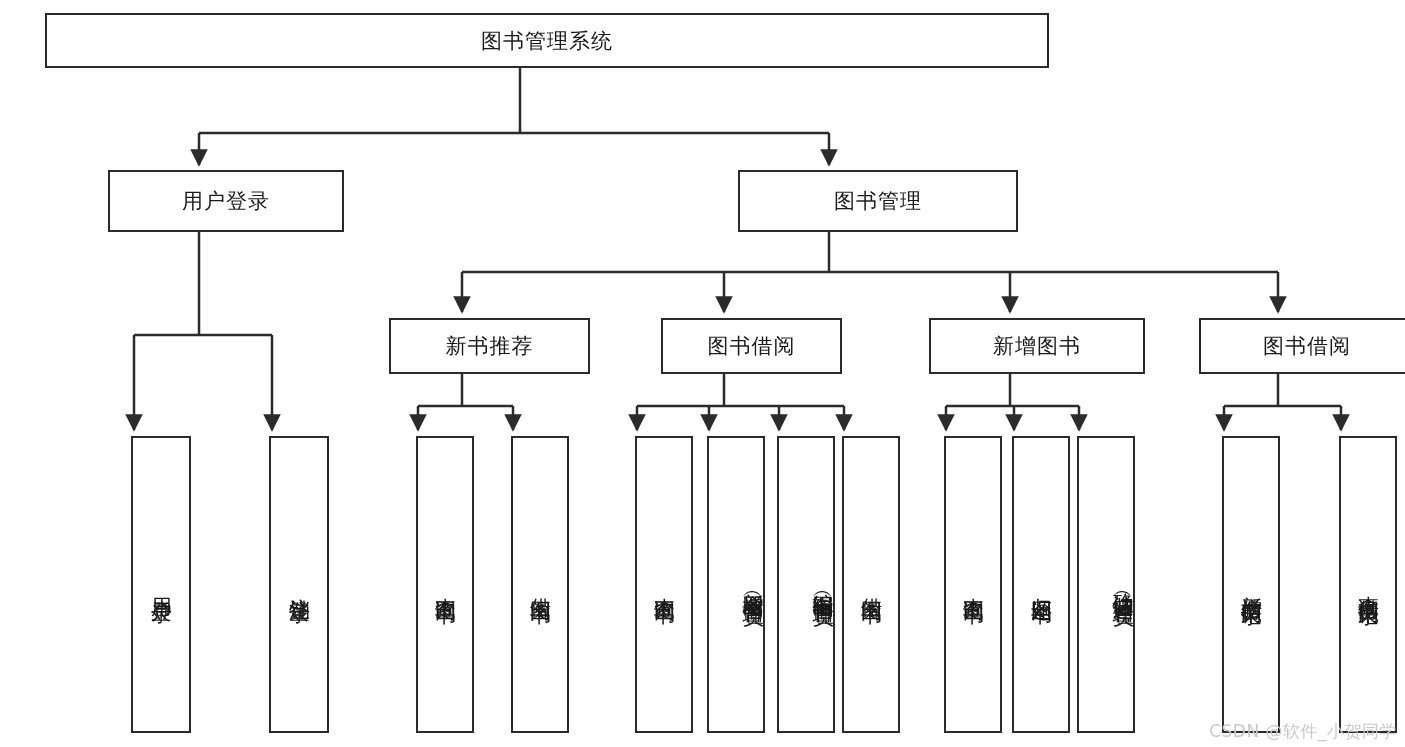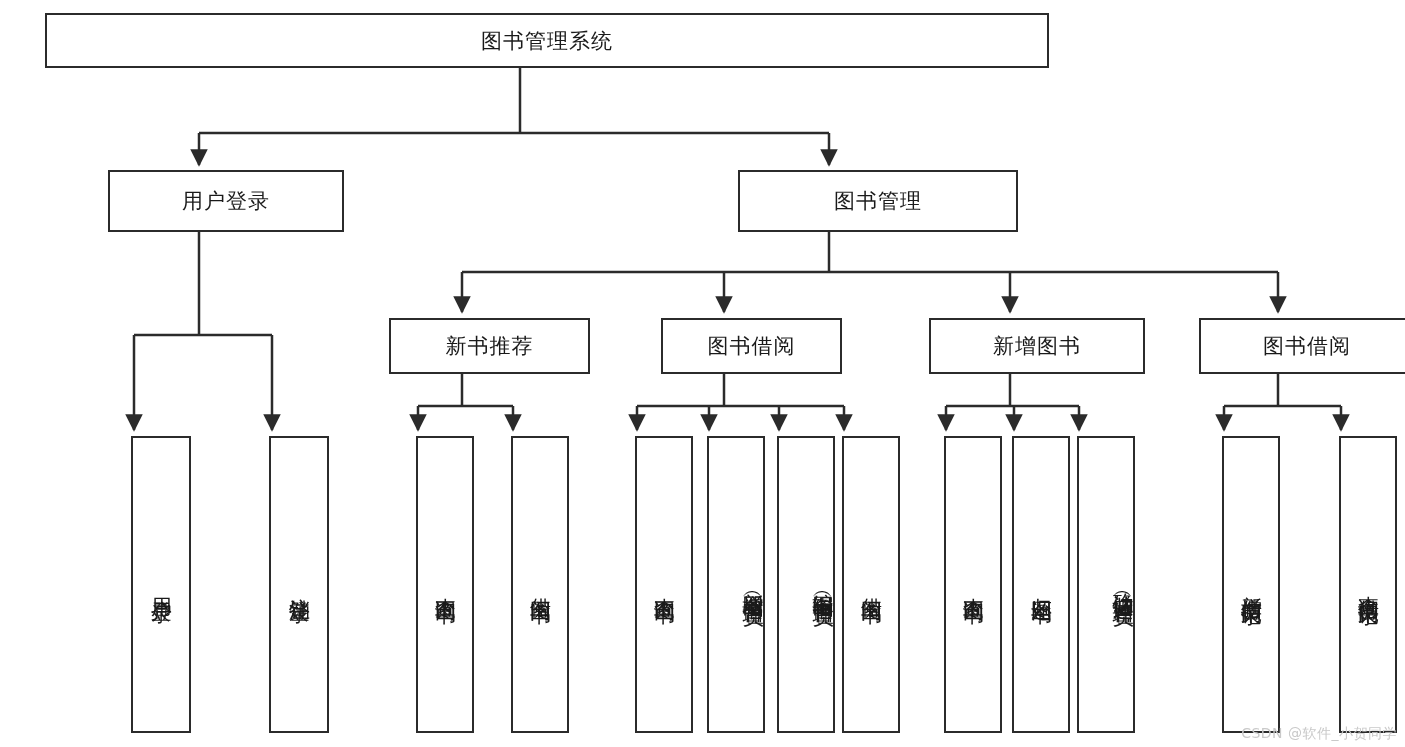--- a/index.html
+++ b/index.html
@@ -54,21 +54,21 @@
     align-items: center;
   }
   .node-label {
     display: block;
     white-space: nowrap;
   }
   #watermark {
     position: absolute;
     right: 8px;
     bottom: 4px;
-    font-size: 14px;
+    font-size: 17px;
     color: #c9c9c9;
     letter-spacing: 0.5px;
     white-space: nowrap;
   }
 </style>
 </head>
 <body>
 
 <div id="canvas">
 

